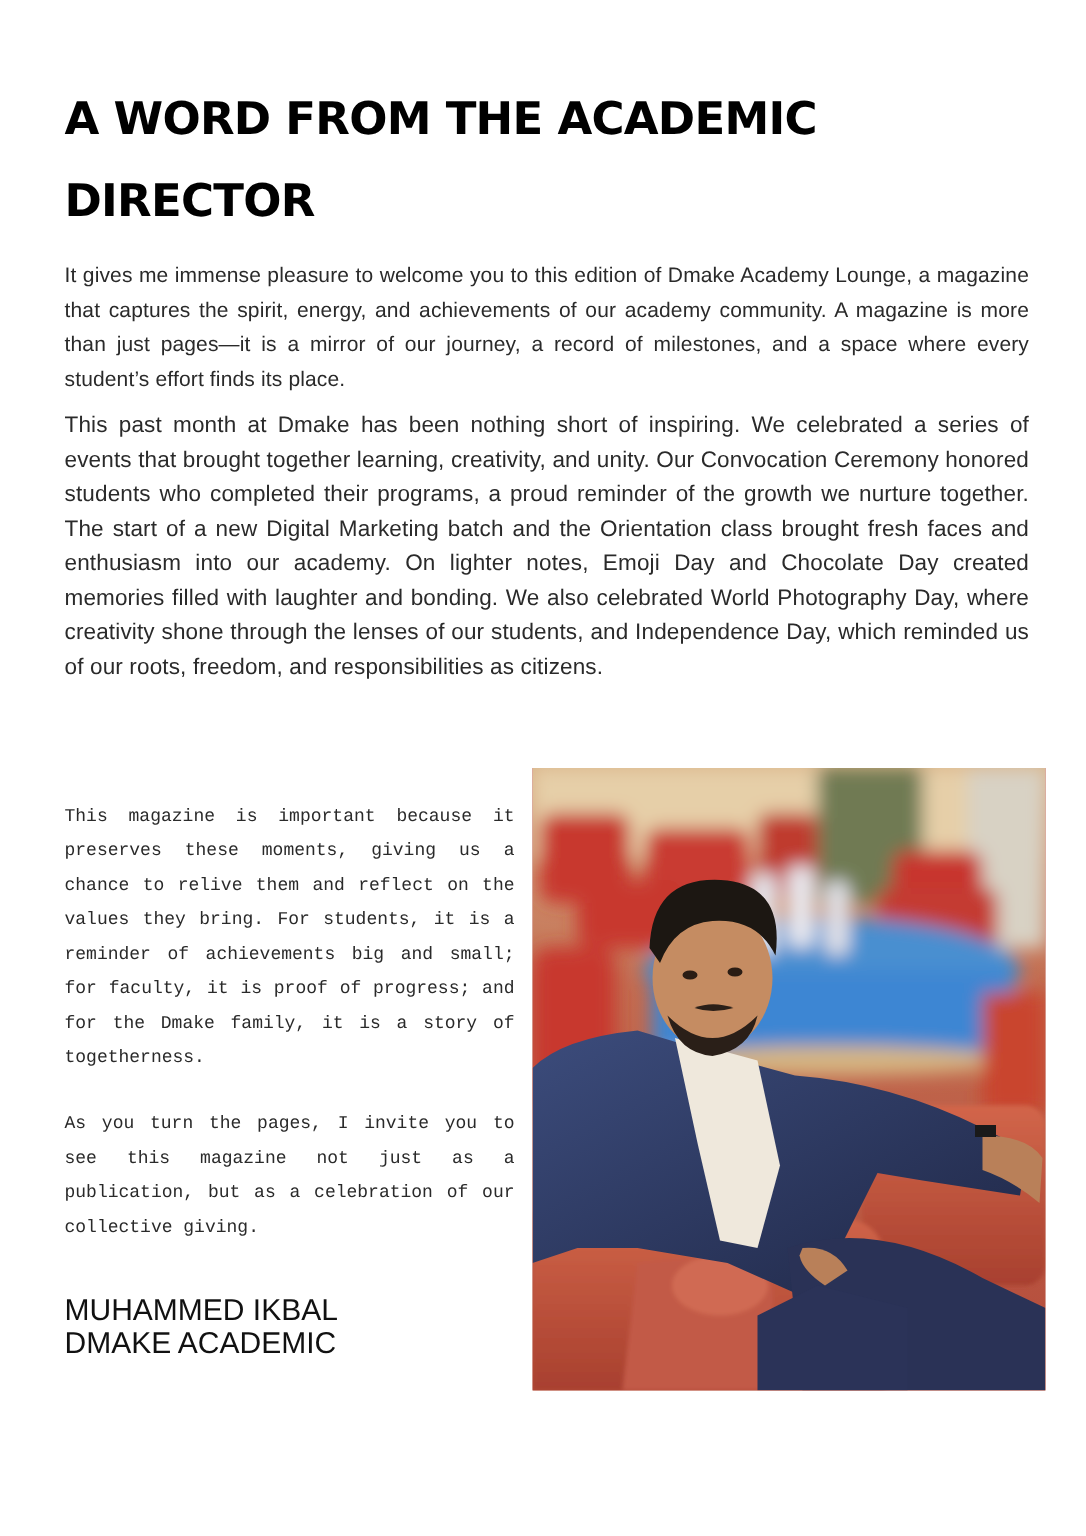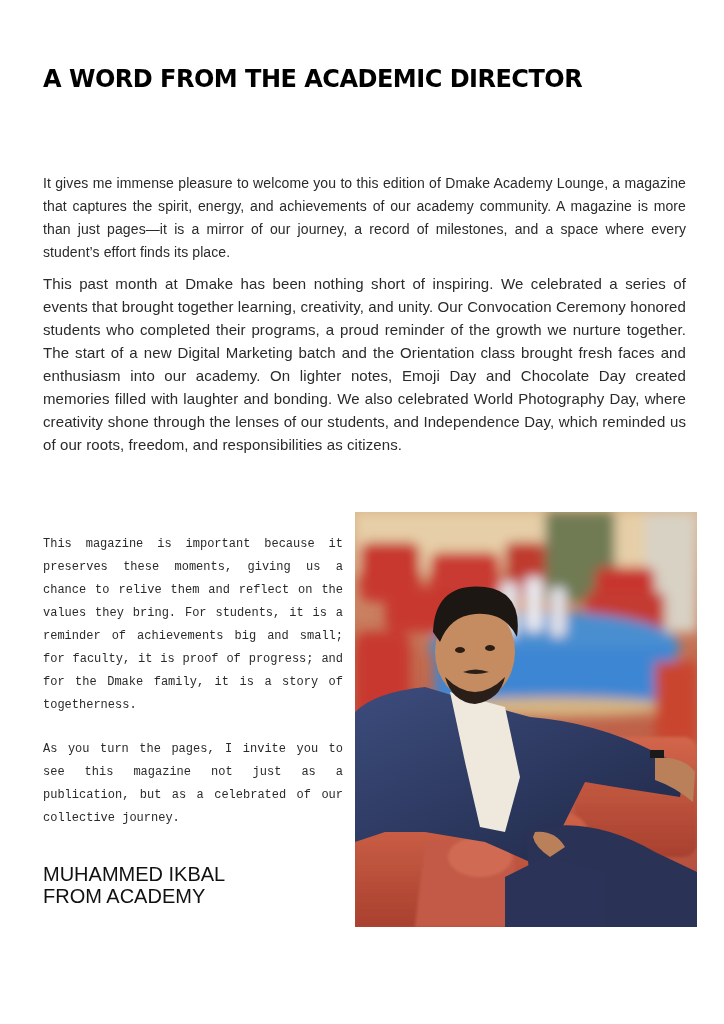--- a/index.html
+++ b/index.html
@@ -1,20 +1,20 @@
 <!DOCTYPE html>
 <html><head>
 <meta charset="utf-8">
 <style>
   html, body { margin: 0; padding: 0; background: #ffffff; }
   body { width: 724px; height: 1024px; position: relative; overflow: hidden; font-family: "Liberation Sans", sans-serif; color: #222; }
   .title {
     position: absolute; left: 43px; top: 52px; width: 640px;
     font-family: "DejaVu Sans", sans-serif; font-weight: bold;
-    font-size: 24px; line-height: 55px; color: #000; letter-spacing: -0.5px;
+    font-size: 30px; line-height: 55px; color: #000; letter-spacing: -0.5px;
     margin: 0;
   }
   .para {
     position: absolute; left: 43px;
     font-family: Liberation Mono, monospace; font-size: 12px; line-height: 23px;
     color: #2a2a2a; text-align: justify; margin: 0;
   }
   #p1 { top: 172px; width: 643px; font-family: Liberation Sans, sans-serif; font-size: 14px; letter-spacing: 0.1px; }
   #p2 { top: 272px; width: 643px; font-family: "Liberation Sans", sans-serif; font-size: 15px; letter-spacing: 0.1px; }
   #p3 { top: 533px; width: 300px; }
@@ -31,25 +31,25 @@
   .photo svg { display: block; width: 100%; height: 100%; }
 </style>
 </head>
 <body>
 
 <h1 class="title">A WORD FROM THE ACADEMIC DIRECTOR</h1>
 
 <p class="para" id="p1">It gives me immense pleasure to welcome you to this edition of Dmake Academy Lounge, a magazine that captures the spirit, energy, and achievements of our academy community. A magazine is more than just pages—it is a mirror of our journey, a record of milestones, and a space where every student’s effort finds its place.</p>
 <p class="para" id="p2">This past month at Dmake has been nothing short of inspiring. We celebrated a series of events that brought together learning, creativity, and unity. Our Convocation Ceremony honored students who completed their programs, a proud reminder of the growth we nurture together. The start of a new Digital Marketing batch and the Orientation class brought fresh faces and enthusiasm into our academy. On lighter notes, Emoji Day and Chocolate Day created memories filled with laughter and bonding. We also celebrated World Photography Day, where creativity shone through the lenses of our students, and Independence Day, which reminded us of our roots, freedom, and responsibilities as citizens.</p>
 <p class="para" id="p3">This magazine is important because it preserves these moments, giving us a chance to relive them and reflect on the values they bring. For students, it is a reminder of achievements big and small; for faculty, it is proof of progress; and for the Dmake family, it is a story of togetherness.</p>
-<p class="para" id="p4">As you turn the pages, I invite you to see this magazine not just as a publication, but as a celebrated of our collective journey.</p>
+<p class="para" id="p4">As you turn the pages, I invite you to see this magazine not just as a publication, but as a celebration of our collective giving.</p>
 
 <div class="sig">
   <div>MUHAMMED IKBAL</div>
-  <div>FROM ACADEMY</div>
+  <div>DMAKE ACADEMIC</div>
 </div>
 
 <div class="photo" role="img" aria-label="Portrait of the academic director in a navy suit seated on a red armchair at an event hall">
   <svg viewBox="0 0 342 415" preserveAspectRatio="none">
     <defs>
       <filter id="blur6">
           <feGaussianBlur stdDeviation="6"></feGaussianBlur>
         </filter>
       <filter id="blur2">
           <feGaussianBlur stdDeviation="1.5"></feGaussianBlur>

